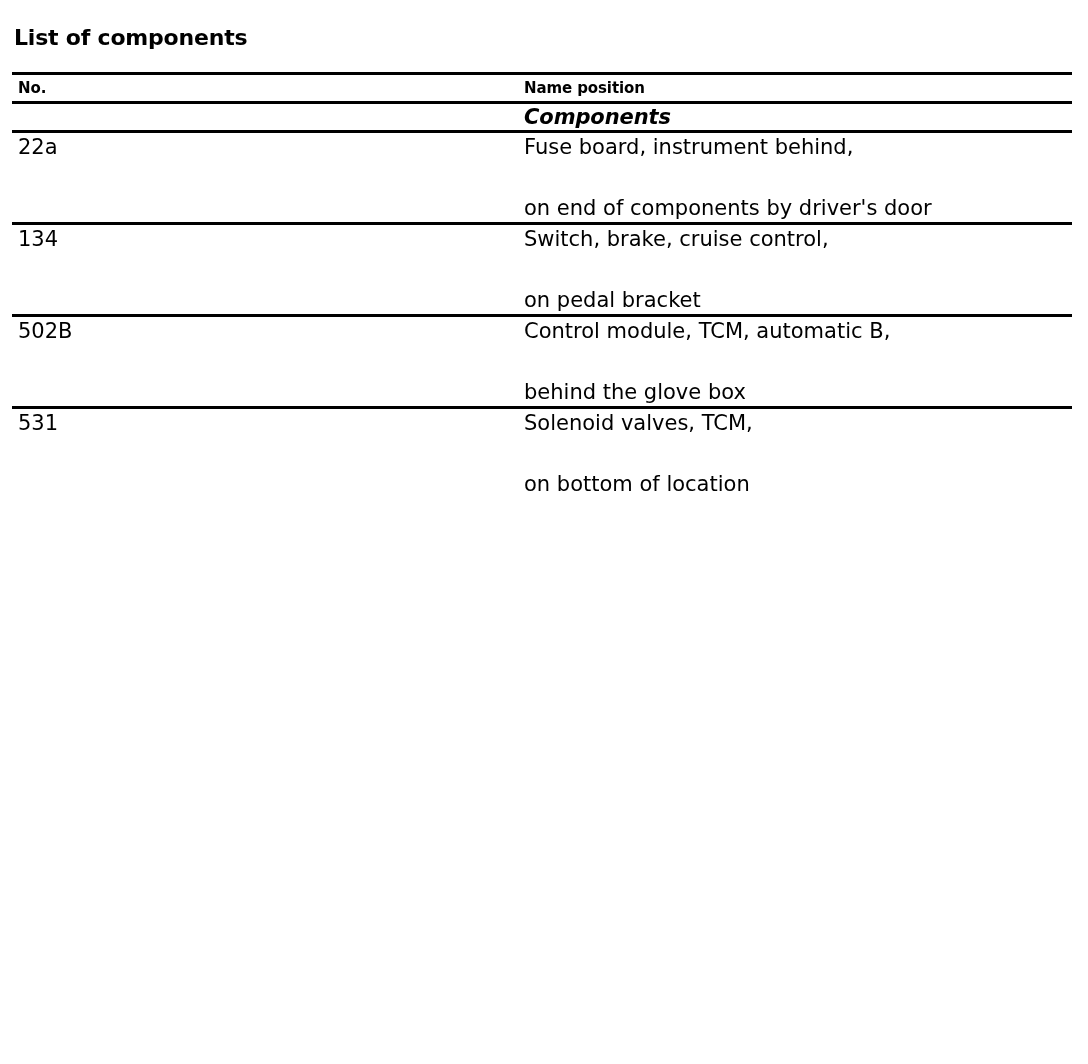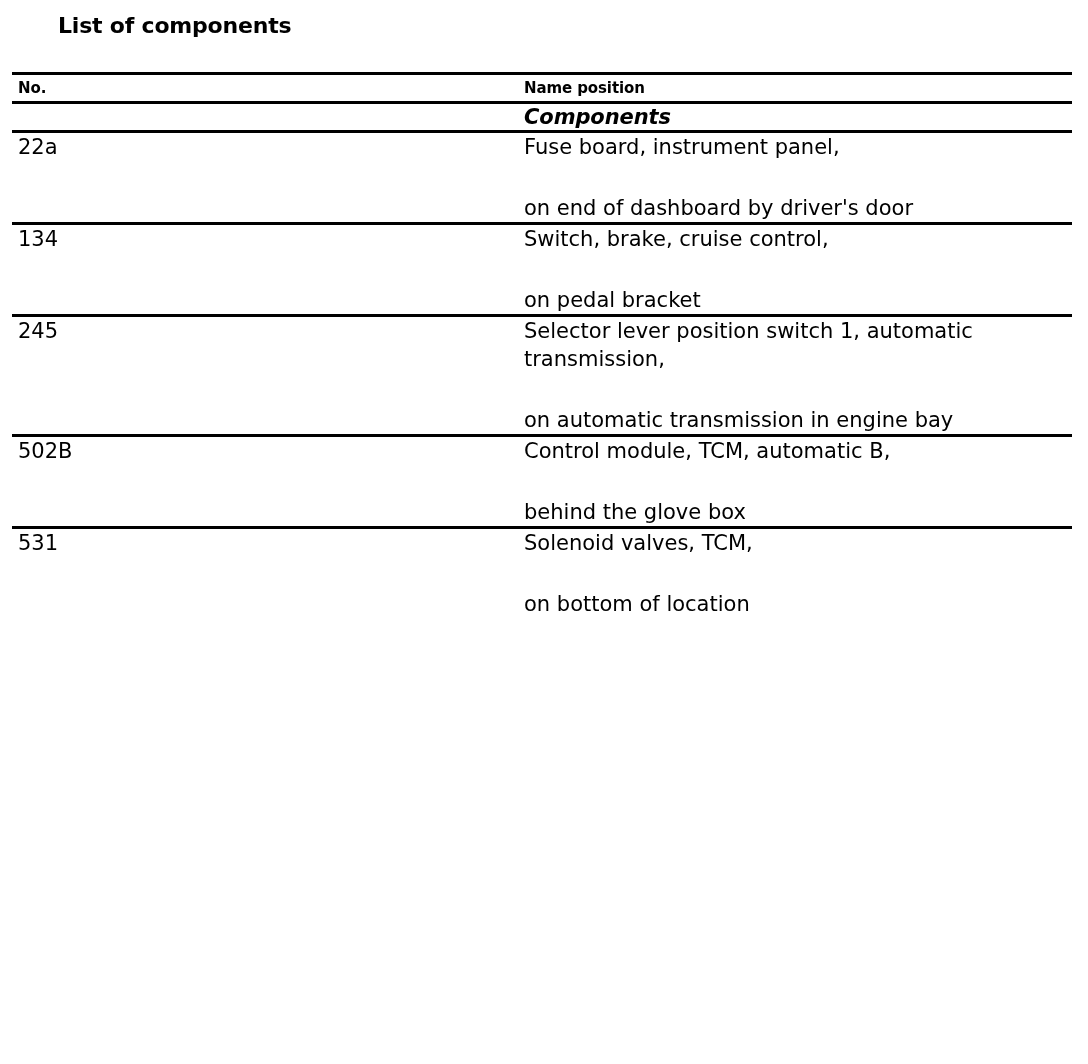--- a/index.html
+++ b/index.html
@@ -19,27 +19,26 @@
     position: relative;
     width: 1088px;
     height: 1064px;
     background: #ffffff;
   }
 
   
   .doc-title {
     position: absolute;
     left: 14px;
-    top: 12px;
+    top: 24px;
     font-size: 22px;
     font-weight: bold;
     letter-spacing: -0.2px;
     line-height: 28px;
     white-space: nowrap;
-    margin-left: 44px;
   }
 
   
   .components-table {
     position: absolute;
     left: 12px;
     top: 72px;
     width: 1060px;
     border-collapse: collapse;
     table-layout: fixed;
@@ -130,40 +129,33 @@
       </tr>
 
       <tr class="rule-top">
         <td class="subhdr-cell col-no"></td>
         <td class="subhdr-cell col-name">Components</td>
       </tr>
 
       <tr class="rule-top">
         <td class="data-cell col-no">22a</td>
         <td class="data-cell col-name">
-          <span class="name-primary">Fuse board, instrument panel,</span>
-          <span class="name-secondary">on end of dashboard by driver's door</span>
+          <span class="name-primary">Fuse board, instrument behind,</span>
+          <span class="name-secondary">on end of components by driver's door</span>
         </td>
       </tr>
 
       <tr class="rule-top">
         <td class="data-cell col-no">134</td>
         <td class="data-cell col-name">
           <span class="name-primary">Switch, brake, cruise control,</span>
           <span class="name-secondary">on pedal bracket</span>
         </td>
       </tr>
 
-      <tr class="rule-top">
-        <td class="data-cell col-no">245</td>
-        <td class="data-cell col-name">
-          <span class="name-primary">Selector lever position switch 1, automatic transmission,</span>
-          <span class="name-secondary">on automatic transmission in engine bay</span>
-        </td>
-      </tr>
 
       <tr class="rule-top">
         <td class="data-cell col-no">502B</td>
         <td class="data-cell col-name">
           <span class="name-primary">Control module, TCM, automatic B,</span>
           <span class="name-secondary">behind the glove box</span>
         </td>
       </tr>
 
       <tr class="rule-top">

